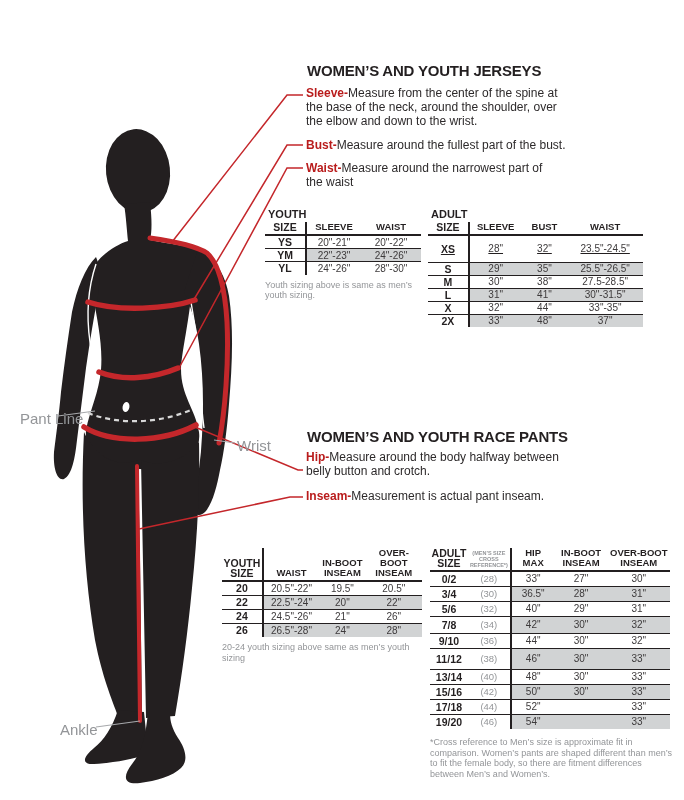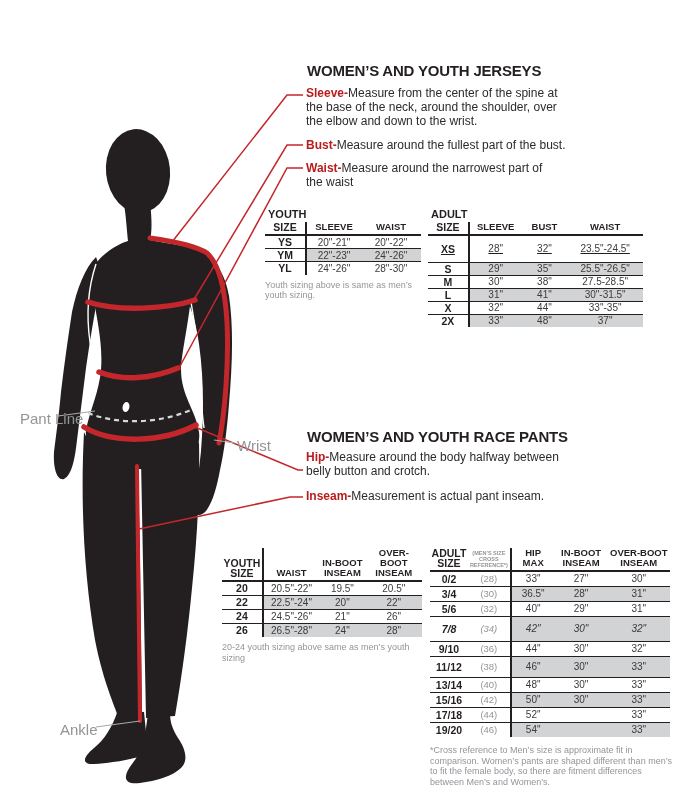--- a/index.html
+++ b/index.html
@@ -273,21 +273,21 @@
               <td class=" shade">28"</td>
               <td class=" shade">31"</td>
             </tr>
             <tr style="height: 15px;">
               <td class="size">5/6</td>
               <td class="xref div">(32)</td>
               <td class="">40"</td>
               <td class="">29"</td>
               <td class="">31"</td>
             </tr>
-            <tr style="height: 25px; font-style: italic;">
+            <tr style="height: 17px;">
               <td class="size">7/8</td>
               <td class="xref div">(34)</td>
               <td class=" shade">42"</td>
               <td class=" shade">30"</td>
               <td class=" shade">32"</td>
             </tr>
             <tr style="height: 15px;">
               <td class="size">9/10</td>
               <td class="xref div">(36)</td>
               <td class="">44"</td>

